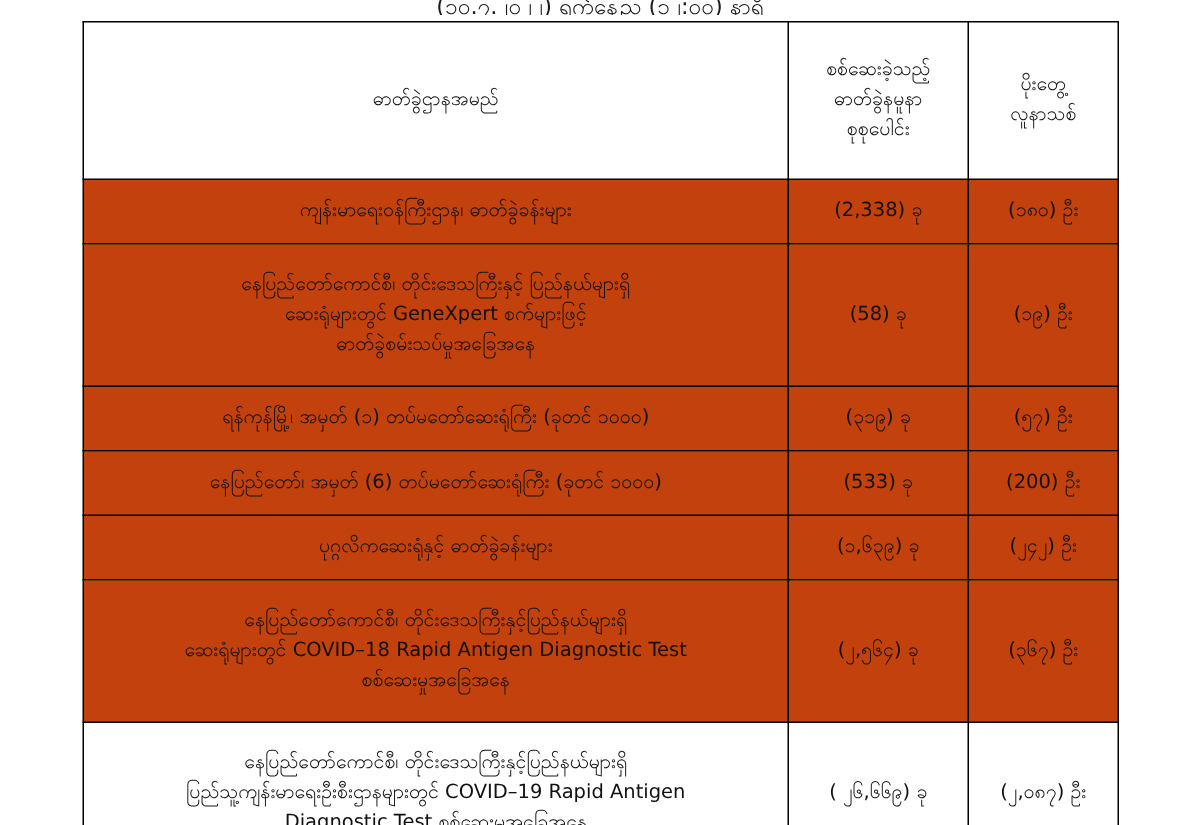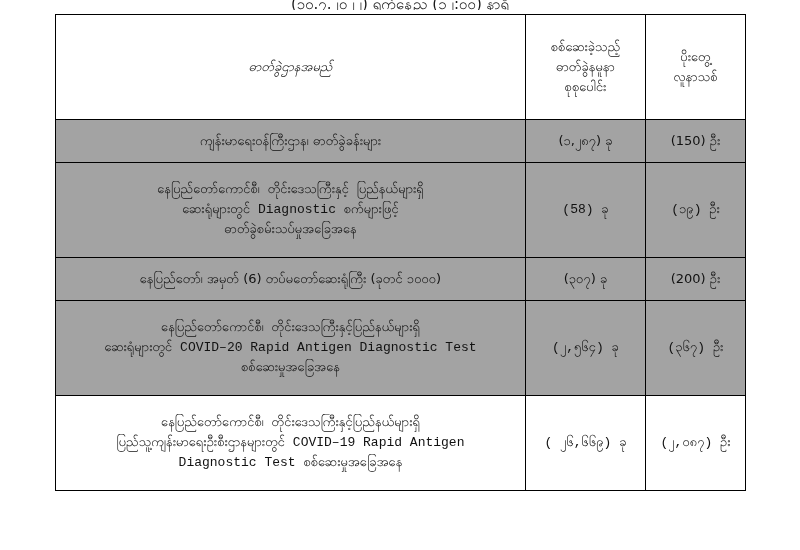--- a/index.html
+++ b/index.html
@@ -58,26 +58,26 @@
     color: #111111;
   }
   col.c-name { width: 470px; }
   col.c-total { width: 120px; }
   col.c-new { width: 100px; }
 
   thead td {
     height: 96px;
     font-size: 13.5px;
   }
-  .hdr-name { font-size: 14px; font-style: italic; }
+  .hdr-name { font-size: 14px; }
   .hdr-sub { font-size: 13px; }
 
-  tr.green td { background: #a3a3a3; }
+  tr.green td { background: #c2410c; }
   tr.white td { background: #ffffff; }
-  .row-tall-3 td { height: 86px; font-family: Liberation Mono, monospace; }
+  .row-tall-3 td { height: 86px; }
   .row-one td { height: 34px; }
 
   .cell-lines { display: block; }
   .cell-lines span { display: block; }
   .num { white-space: nowrap; }
 </style>
 </head>
 <body>
 
 <div class="page">
@@ -110,53 +110,71 @@
         </tr>
       </thead>
       <tbody>
 
         <tr class="green row-one">
           <td>
             <span class="cell-lines">
               <span>ကျန်းမာရေးဝန်ကြီးဌာန၊ ဓာတ်ခွဲခန်းများ</span>
             </span>
           </td>
-          <td class="num">(၁,၂၈၇) ခု</td>
-          <td class="num">(150) ဦး</td>
+          <td class="num">(2,338) ခု</td>
+          <td class="num">(၁၈၀) ဦး</td>
         </tr>
 
         <tr class="green row-tall-3">
           <td>
             <span class="cell-lines">
               <span>နေပြည်တော်ကောင်စီ၊ တိုင်းဒေသကြီးနှင့် ပြည်နယ်များရှိ</span>
-              <span>ဆေးရုံများတွင် Diagnostic စက်များဖြင့်</span>
+              <span>ဆေးရုံများတွင် GeneXpert စက်များဖြင့်</span>
               <span>ဓာတ်ခွဲစမ်းသပ်မှုအခြေအနေ</span>
             </span>
           </td>
           <td class="num">(58) ခု</td>
           <td class="num">(၁၉) ဦး</td>
         </tr>
 
+        <tr class="green row-one">
+          <td>
+            <span class="cell-lines">
+              <span>ရန်ကုန်မြို့၊ အမှတ် (၁) တပ်မတော်ဆေးရုံကြီး (ခုတင် ၁၀၀၀)</span>
+            </span>
+          </td>
+          <td class="num">(၃၁၉) ခု</td>
+          <td class="num">(၅၇) ဦး</td>
+        </tr>
 
         <tr class="green row-one">
           <td>
             <span class="cell-lines">
               <span>နေပြည်တော်၊ အမှတ် (6) တပ်မတော်ဆေးရုံကြီး (ခုတင် ၁၀၀၀)</span>
             </span>
           </td>
-          <td class="num">(၃၀၇) ခု</td>
+          <td class="num">(533) ခု</td>
           <td class="num">(200) ဦး</td>
         </tr>
 
+        <tr class="green row-one">
+          <td>
+            <span class="cell-lines">
+              <span>ပုဂ္ဂလိကဆေးရုံနှင့် ဓာတ်ခွဲခန်းများ</span>
+            </span>
+          </td>
+          <td class="num">(၁,၆၃၉) ခု</td>
+          <td class="num">(၂၄၂) ဦး</td>
+        </tr>
 
         <tr class="green row-tall-3">
           <td>
             <span class="cell-lines">
               <span>နေပြည်တော်ကောင်စီ၊ တိုင်းဒေသကြီးနှင့်ပြည်နယ်များရှိ</span>
-              <span>ဆေးရုံများတွင် COVID–20 Rapid Antigen Diagnostic Test</span>
+              <span>ဆေးရုံများတွင် COVID–18 Rapid Antigen Diagnostic Test</span>
               <span>စစ်ဆေးမှုအခြေအနေ</span>
             </span>
           </td>
           <td class="num">(၂,၅၆၄) ခု</td>
           <td class="num">(၃၆၇) ဦး</td>
         </tr>
 
         <tr class="white row-tall-3">
           <td>
             <span class="cell-lines">

